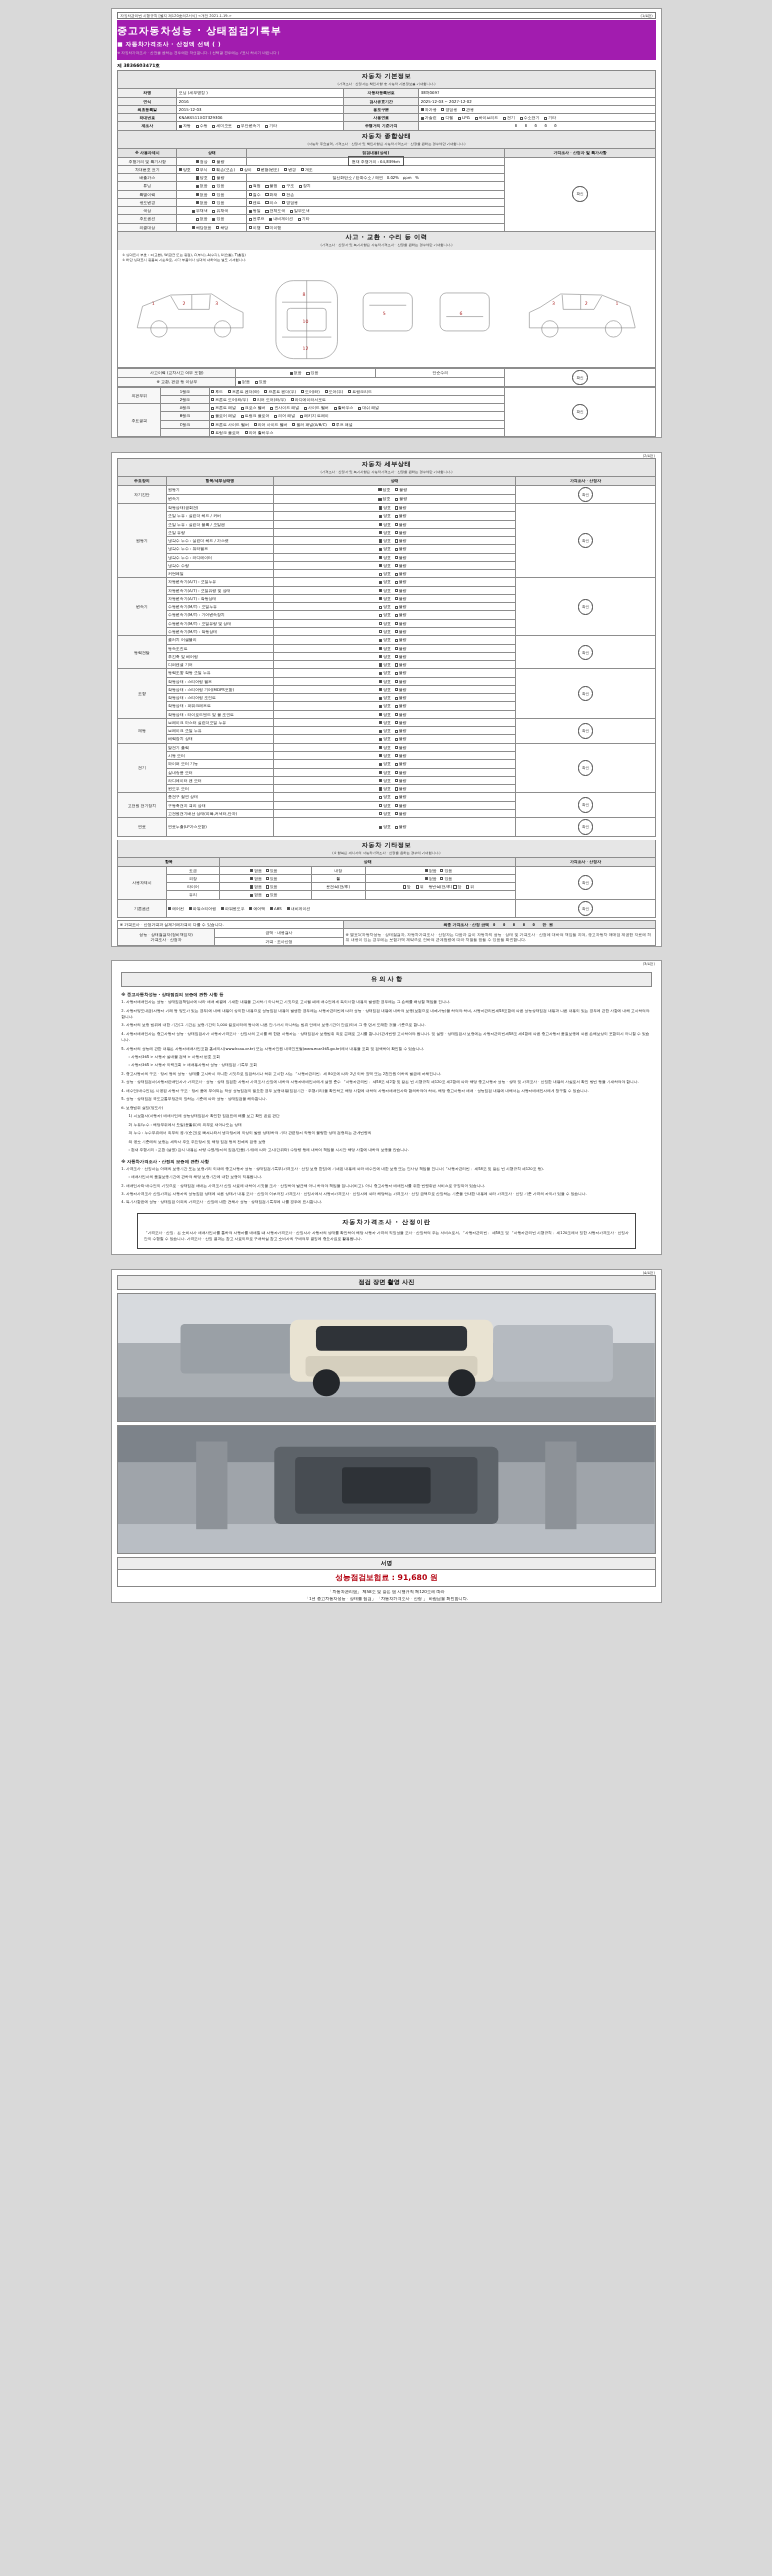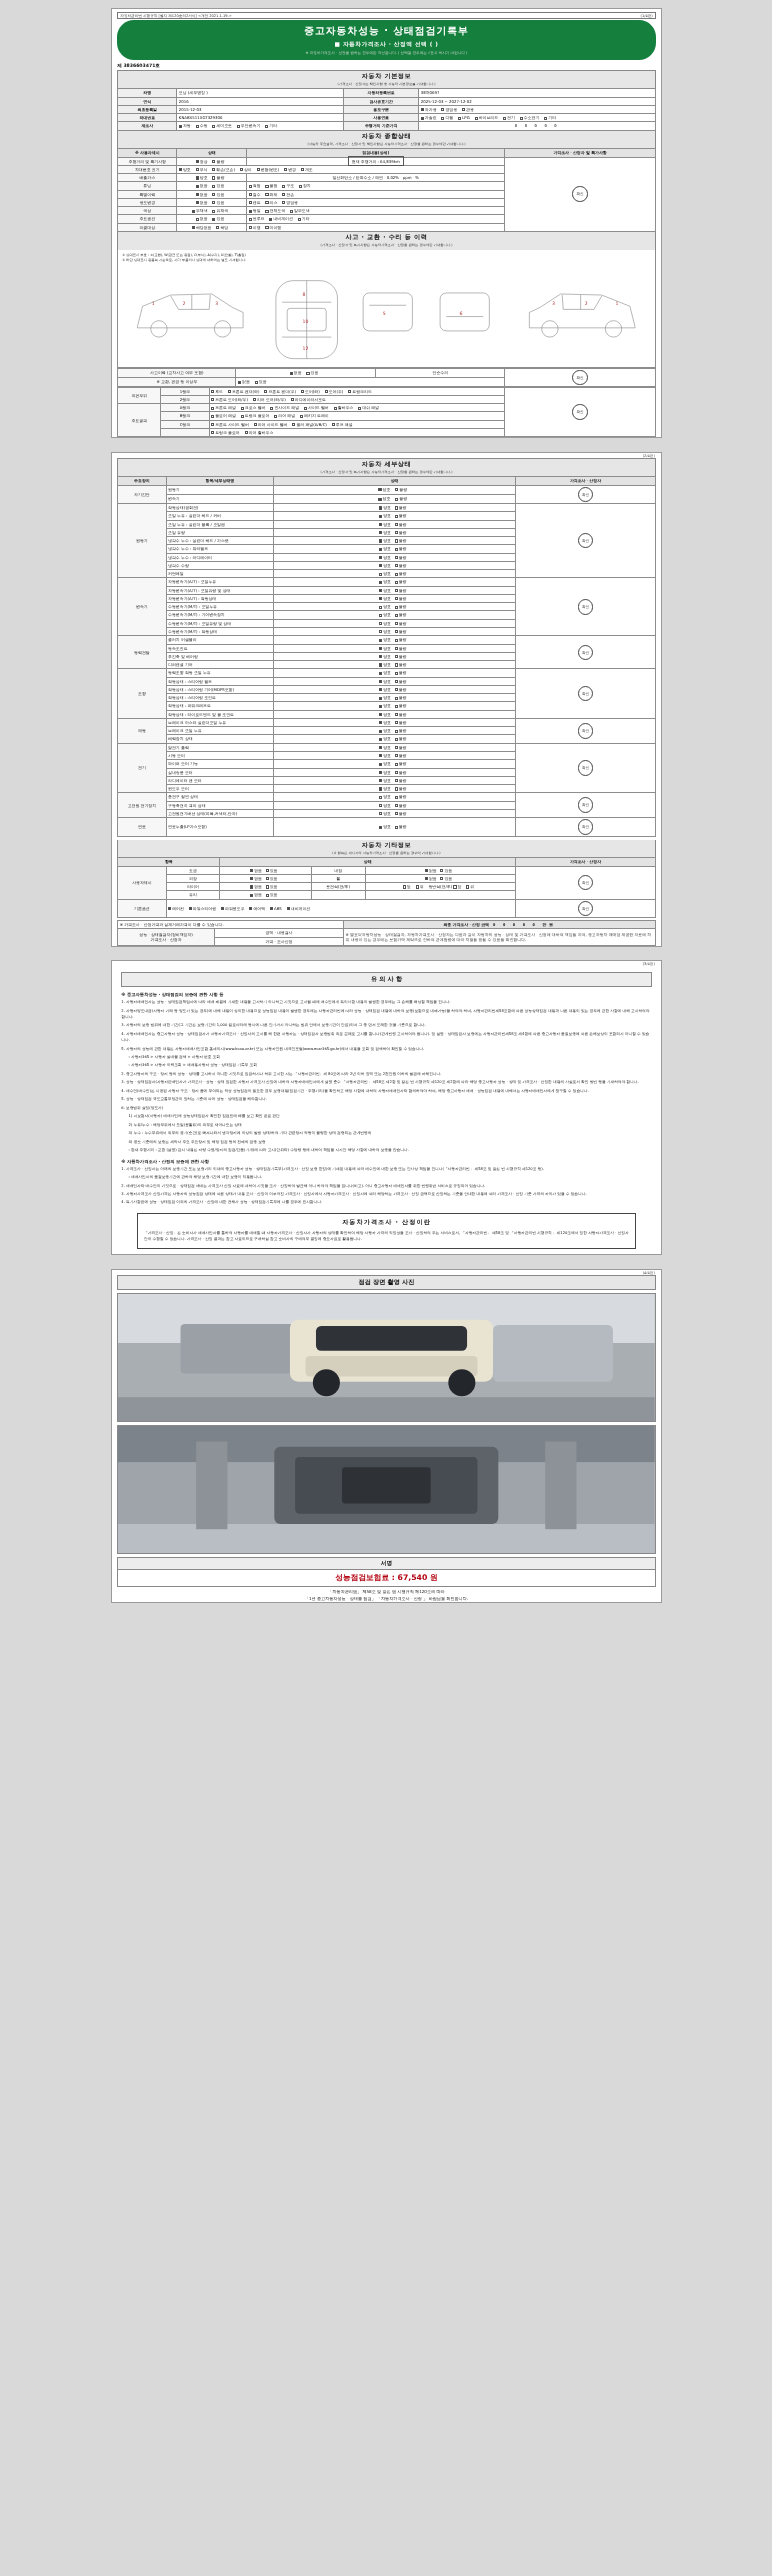--- a/index.html
+++ b/index.html
@@ -27,26 +27,24 @@
     margin:3.1px 5.2px 1px;
     padding:0.5px 2.1px;
     background:#fff;
     display:flex;
     justify-content:space-between;
   }
   .pageno { text-align:right; font-size:3.6px; color:#444; padding:1px 6.2px 0; }
 
   
   .masthead {
-    background:#15803d;
+    background:#a21caf;
     color:#fff;
-    text-align:center;
     padding:5.2px 0 4.1px;
     margin:0 5.2px;
-    border-radius:17px;
   }
   .masthead h1 {
     margin:0;
     font-size:9.8px;
     letter-spacing:1px;
     font-weight:bold;
   }
   .masthead h2 {
     margin:2.1px 0 0;
     font-size:5.7px;
@@ -956,21 +954,21 @@
         <rect x="340" y="60" width="350" height="110" rx="8" fill="#474c52"></rect>
         <rect x="430" y="80" width="170" height="70" rx="6" fill="#2e3237"></rect>
         <rect x="0" y="190" width="1030" height="60" fill="#b9bec4"></rect>
         <rect x="150" y="30" width="60" height="170" fill="#8d9298"></rect>
         <rect x="820" y="30" width="60" height="170" fill="#8d9298"></rect>
       </svg>
     </div>
   </div>
 
   <div class="sign">서명</div>
-  <div class="pricebar">성능점검보험료 : 67,540 원</div>
+  <div class="pricebar">성능점검보험료 : 91,680 원</div>
   <div class="footbar">
     <div>「자동차관리법」 제58조 및 같은 법 시행규칙 제120조에 따라</div>
     <div>「1년 중고자동차성능ㆍ상태를 점검」 「자동차가격조사ㆍ산정 」 바랍님을 확인합니다.</div>
   </div>
 </div>
 
 </div>
 
 
 </body></html>

